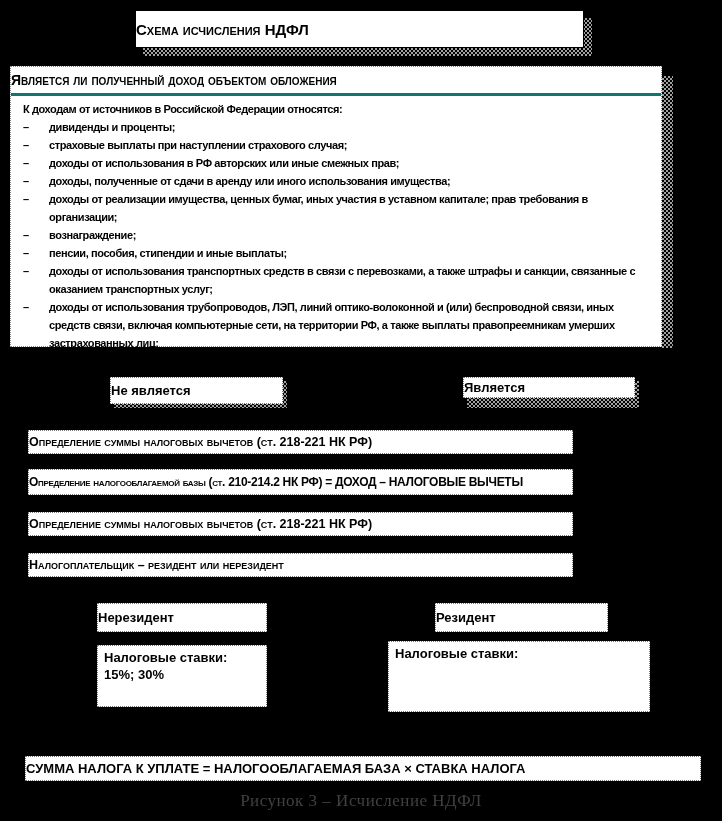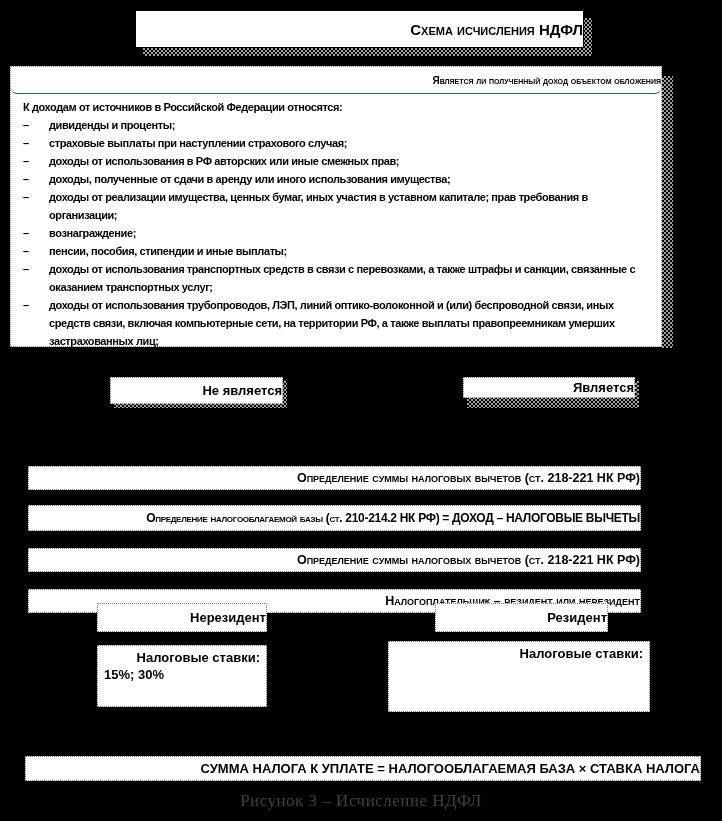--- a/index.html
+++ b/index.html
@@ -8,55 +8,55 @@
     font-family:"Liberation Sans", sans-serif; font-weight:bold; color:#000;
     overflow:hidden;
   }
   .box { position:absolute; background:#ffffff; box-sizing:border-box; }
   .dotted { border:1px dotted #7a7a7a; }
   .shadow {
     position:absolute; background-color:#8f8f8f;
     background-image:repeating-conic-gradient(#a0a0a0 0% 25%, #000 0% 50%);
     background-size:4px 4px;
   }
-  .center { display:flex; align-items:center; justify-content:flex-end; text-align:center; }
+  .center { display:flex; align-items:center; justify-content:flex-start; text-align:center; }
   .sc { font-variant:small-caps; }
 
   
   .title-shadow { left:143px; top:18px; width:449px; height:38px; }
   .title-box { left:135px; top:10px; width:449px; height:38px; font-size:15px; border:1px solid #000; }
 
   
   .main-shadow { left:662px; top:76px; width:11px; height:272px; }
   .main-box { left:10px; top:66px; width:652px; height:281px; border:1px dotted #8a8a8a; }
-  .main-header { height:26px; border-bottom:1px solid #0f766e; font-size:10px;border-radius:6px; }
+  .main-header { height:26px; border-bottom:3px solid #0f766e; font-size:14px; }
   .main-body { padding:4px 20px 0 12px; font-size:11px; letter-spacing:-0.4px; line-height:18px; }
   .li { display:flex; }
   .mk { flex:0 0 26px; }
   .it { flex:1; }
 
   
   .btn { font-size:13px; border:1px dotted #7a7a7a; }
   .no-shadow { left:114px; top:381px; width:173px; height:27px; }
-  .no-box   { left:110px; top:377px; width:173px; height:27px;padding-left:20px; }
+  .no-box   { left:110px; top:377px; width:173px; height:27px; }
   .yes-shadow { left:467px; top:381px; width:172px; height:27px; }
   .yes-box   { left:463px; top:377px; width:172px; height:21px; }
 
   
-  .bar { left:28px; width:613px; font-size:12.5px;margin-top:36px; }
+  .bar { left:28px; width:545px; font-size:12.5px; }
   .bar-1 { top:430px; height:24px; }
   .bar-2 { top:469px; height:26px; font-size:12px; letter-spacing:-0.3px; }
   .bar-3 { top:512px; height:24px; }
   .bar-4 { top:553px; height:24px; }
 
   
   .nonres-box { left:97px;  top:603px; width:170px; height:29px; }
   .res-box    { left:435px; top:603px; width:173px; height:29px; }
   .rate { font-size:13px; padding:4px 6px; }
-  .rate-title { text-align:right; }
+  .rate-title { text-align:left; }
   .rate-value { text-align:left; line-height:1.55; }
   .nonres-rates { left:97px;  top:645px; width:170px; height:62px; }
   .res-rates    { left:388px; top:641px; width:262px; height:71px; }
 
   
   .total-bar { left:25px; top:756px; width:676px; height:25px; font-size:13px; }
 
   
   .caption {
     position:absolute; left:0; top:791px; width:722px; text-align:center;

